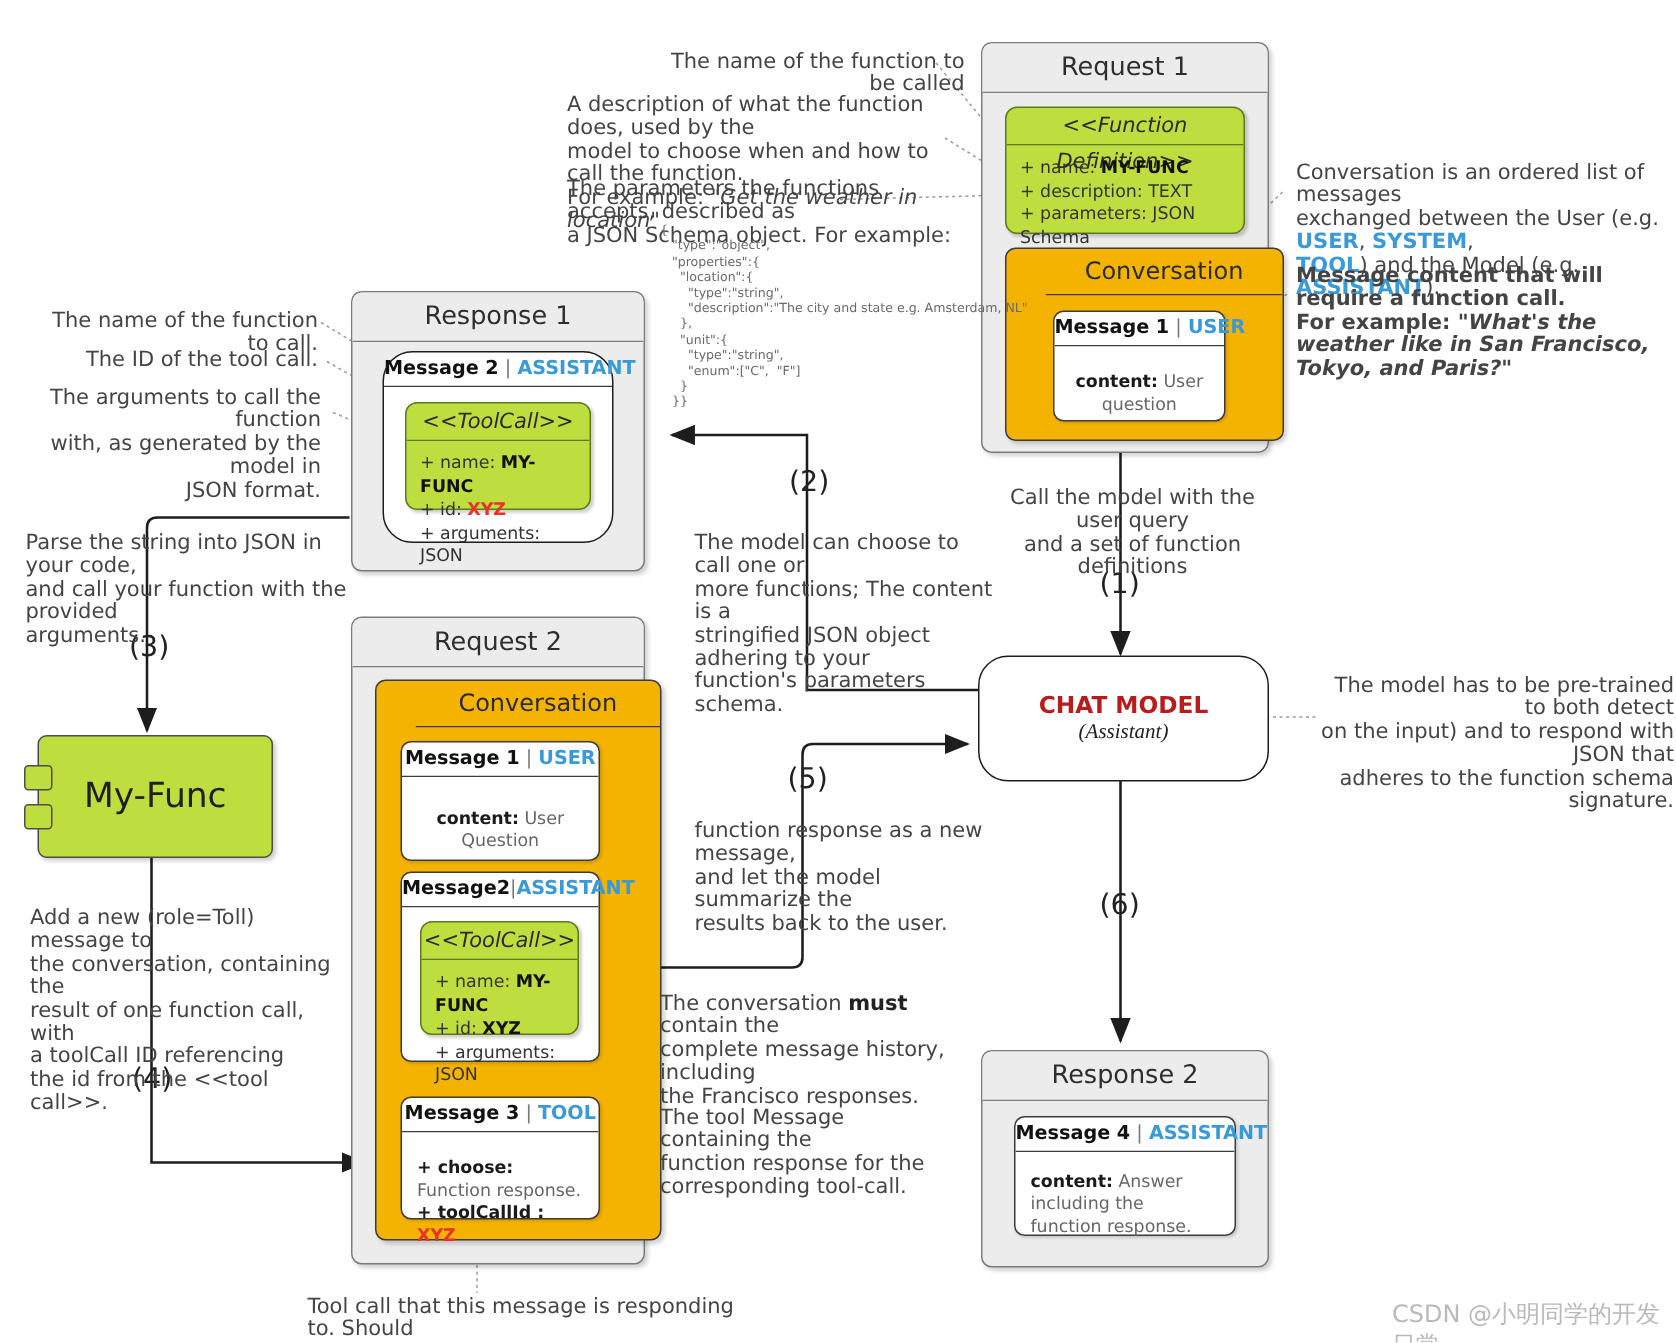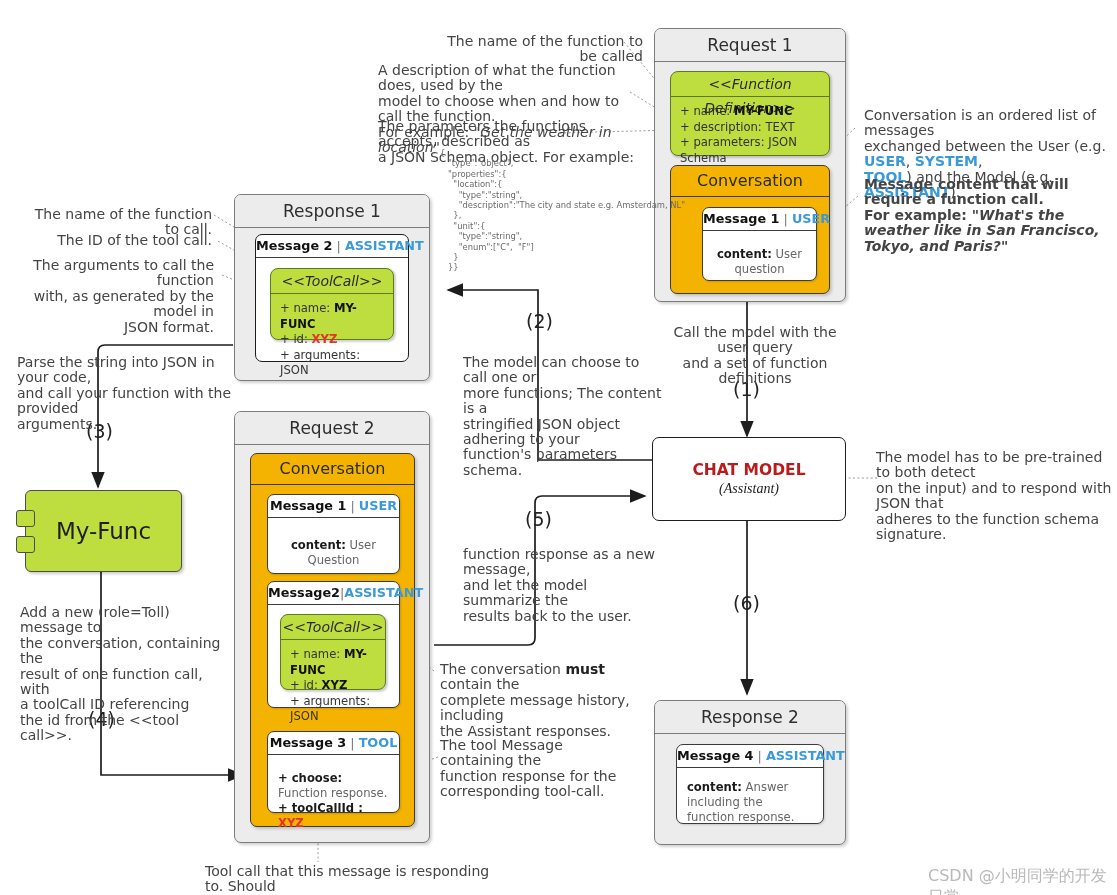--- a/index.html
+++ b/index.html
@@ -11,21 +11,21 @@
   .note b{font-weight:bold;color:#222;}
 
   
   .panel{position:absolute;background:#ececec;border:1.6px solid #7c7c7c;border-radius:7px;
          box-shadow:2px 2px 3px rgba(0,0,0,.18);}
   .panel-title{height:32px;line-height:32px;text-align:center;font-size:17px;color:#2e2e2e;
                border-bottom:1.4px solid #7c7c7c;background:#ececec;border-radius:6px 6px 0 0;}
 
   
   .conv{position:absolute;background:#f5b301;border:1.6px solid #3c3c3c;border-radius:7px;
-        box-shadow:2px 2px 3px rgba(0,0,0,.18);}
+        box-shadow:2px 2px 3px rgba(0,0,0,.18);padding-left:26px;}
   .conv-title{height:30px;line-height:30px;text-align:center;font-size:16px;color:#2b2b2b;
               border-bottom:1.5px solid #3c3c3c;border-radius:6px 6px 0 0;}
 
   
   .msg{position:absolute;background:#fff;border:1.5px solid #3c3c3c;border-radius:7px;
        box-shadow:1px 1px 2px rgba(0,0,0,.15);}
   .msg-head{height:22px;line-height:22px;text-align:center;font-size:12.8px;font-weight:bold;
             color:#111;border-bottom:1.3px solid #3c3c3c;border-radius:6px 6px 0 0;white-space:nowrap;}
   .role{color:#3a9ad9;font-weight:bold;}
   .sep{color:#777;font-weight:normal;}
@@ -35,21 +35,21 @@
 
   
   .green{position:absolute;background:#bede3f;border:1.5px solid #5e7a1c;border-radius:8px;
          box-shadow:1.5px 1.5px 2px rgba(0,0,0,.18);}
   .green-title{height:24px;line-height:24px;text-align:center;font-size:14px;font-style:italic;
                color:#2b2b2b;border-bottom:1.3px solid #5e7a1c;border-radius:7px 7px 0 0;}
   .green-body{padding:7px 9px;font-size:11.6px;line-height:15.5px;color:#333;}
   .green-body b{color:#111;}
 
   
-  .wbox{position:absolute;background:#fff;border:1.8px solid #1d1d1d;border-radius:7px;}
+  .wbox{position:absolute;background:#fff;border:1.8px solid #1d1d1d;border-radius:20px;}
 
   
   .func{position:absolute;background:#bede3f;border:1.8px solid #4d4d4d;border-radius:6px;
         box-shadow:2px 2px 3px rgba(0,0,0,.2);display:flex;align-items:center;justify-content:center;
         font-size:23px;color:#1f1f1f;}
   .lug{position:absolute;width:17px;height:15px;background:#bede3f;border:1.8px solid #4d4d4d;
        border-radius:3px;left:-10px;}
 
   .step{position:absolute;font-size:19px;color:#222;}
   .json{position:absolute;font-size:8.4px;line-height:10.4px;color:#6a6a6a;white-space:pre;
@@ -283,30 +283,30 @@
 
 <div class="note abs" style="left:463px;top:547px;width:200px;">
   <div>function response as a new message,</div>
   <div>and let the model summarize the</div>
   <div>results back to the user.</div>
 </div>
 
 <div class="note abs" style="left:440px;top:662px;width:200px;">
   <div><span>The conversation </span><b>must</b><span> contain the</span></div>
   <div>complete message history, including</div>
-  <div>the Assistant responses.</div>
+  <div>the Francisco responses.</div>
 </div>
 
 <div class="note abs" style="left:440px;top:738px;width:200px;">
   <div>The tool Message containing the</div>
   <div>function response for the</div>
   <div>corresponding tool-call.</div>
 </div>
 
-<div class="note abs" style="left:876px;top:450px;width:240px;">
+<div class="note abs" style="left:876px;top:450px;width:240px;text-align:right;">
   <div>The model has to be pre-trained to both detect</div>
   <div>on the input) and to respond with JSON that</div>
   <div>adheres to the function  schema signature.</div>
 </div>
 
 <div class="note abs" style="left:205px;top:864px;width:300px;">
   <div>Tool call that this message is responding to. Should</div>
   <div>match the tool-call ID in Message2.</div>
 </div>
 

